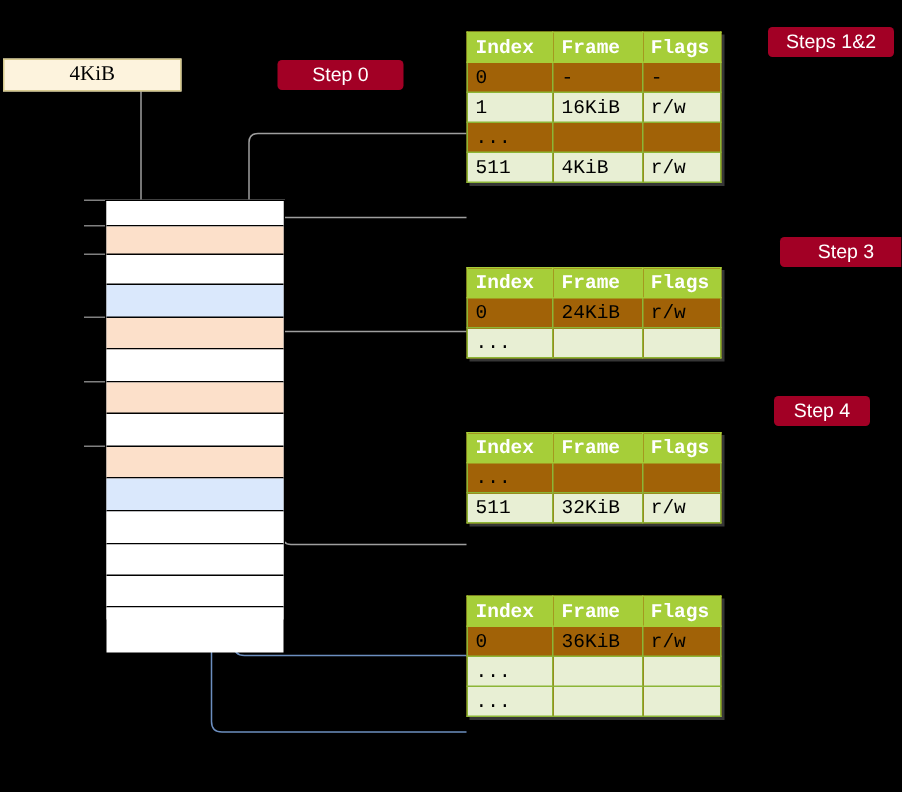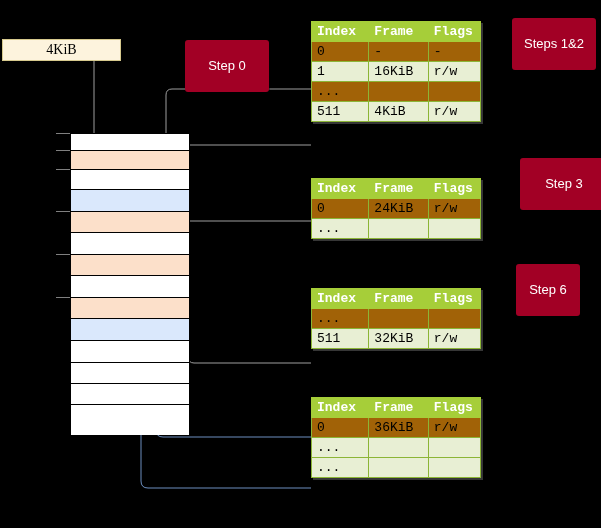--- a/index.html
+++ b/index.html
@@ -21,21 +21,21 @@
     position: absolute;
     background: #A20025;
     color: #FFFFFF;
     font-family: "Liberation Sans", sans-serif;
     font-size: 13px;
     line-height: 20px;
     text-align: center;
     border-radius: 3px;
     box-shadow: 1px 1px 0 rgba(0,0,0,0.35);
     white-space: nowrap;
-    padding: 16px 8px;
+    padding: 0 8px;
     box-sizing: border-box;
   }
 
   
   .kib-box {
     position: absolute;
     background: #FDF3DD;
     border: 1px solid #D6C98E;
     color: #000000;
     font-size: 14px;
@@ -165,21 +165,21 @@
       <div class="mem-row" style="top: 207px; height: 22px; background: rgb(255, 255, 255);"></div>
       <div class="mem-row" style="top: 229px; height: 21px; background: rgb(255, 255, 255);"></div>
       <div class="mem-row" style="top: 250px; height: 21px; background: rgb(255, 255, 255);"></div>
       <div class="mem-row last" style="top: 271px; height: 30px; background: rgb(255, 255, 255);"></div>
     </div>
 
   <div id="badges">
       <div class="step-badge" style="left: 185px; top: 40px; width: 84px;">Step 0</div>
       <div class="step-badge" style="left: 512px; top: 18px; width: 84px;">Steps 1&amp;2</div>
       <div class="step-badge" style="left: 520px; top: 158px; width: 88px;">Step 3</div>
-      <div class="step-badge" style="left: 516px; top: 264px; width: 64px;">Step 6</div>
+      <div class="step-badge" style="left: 516px; top: 264px; width: 64px;">Step 4</div>
     </div>
 
   <div id="tables">
       <table class="ptable" style="left: 311px; top: 21px; width: 170px;">
         <thead>
           <tr>
             <th class="col-index">Index</th>
             <th class="col-frame">Frame</th>
             <th class="col-flags">Flags</th>
           </tr>

